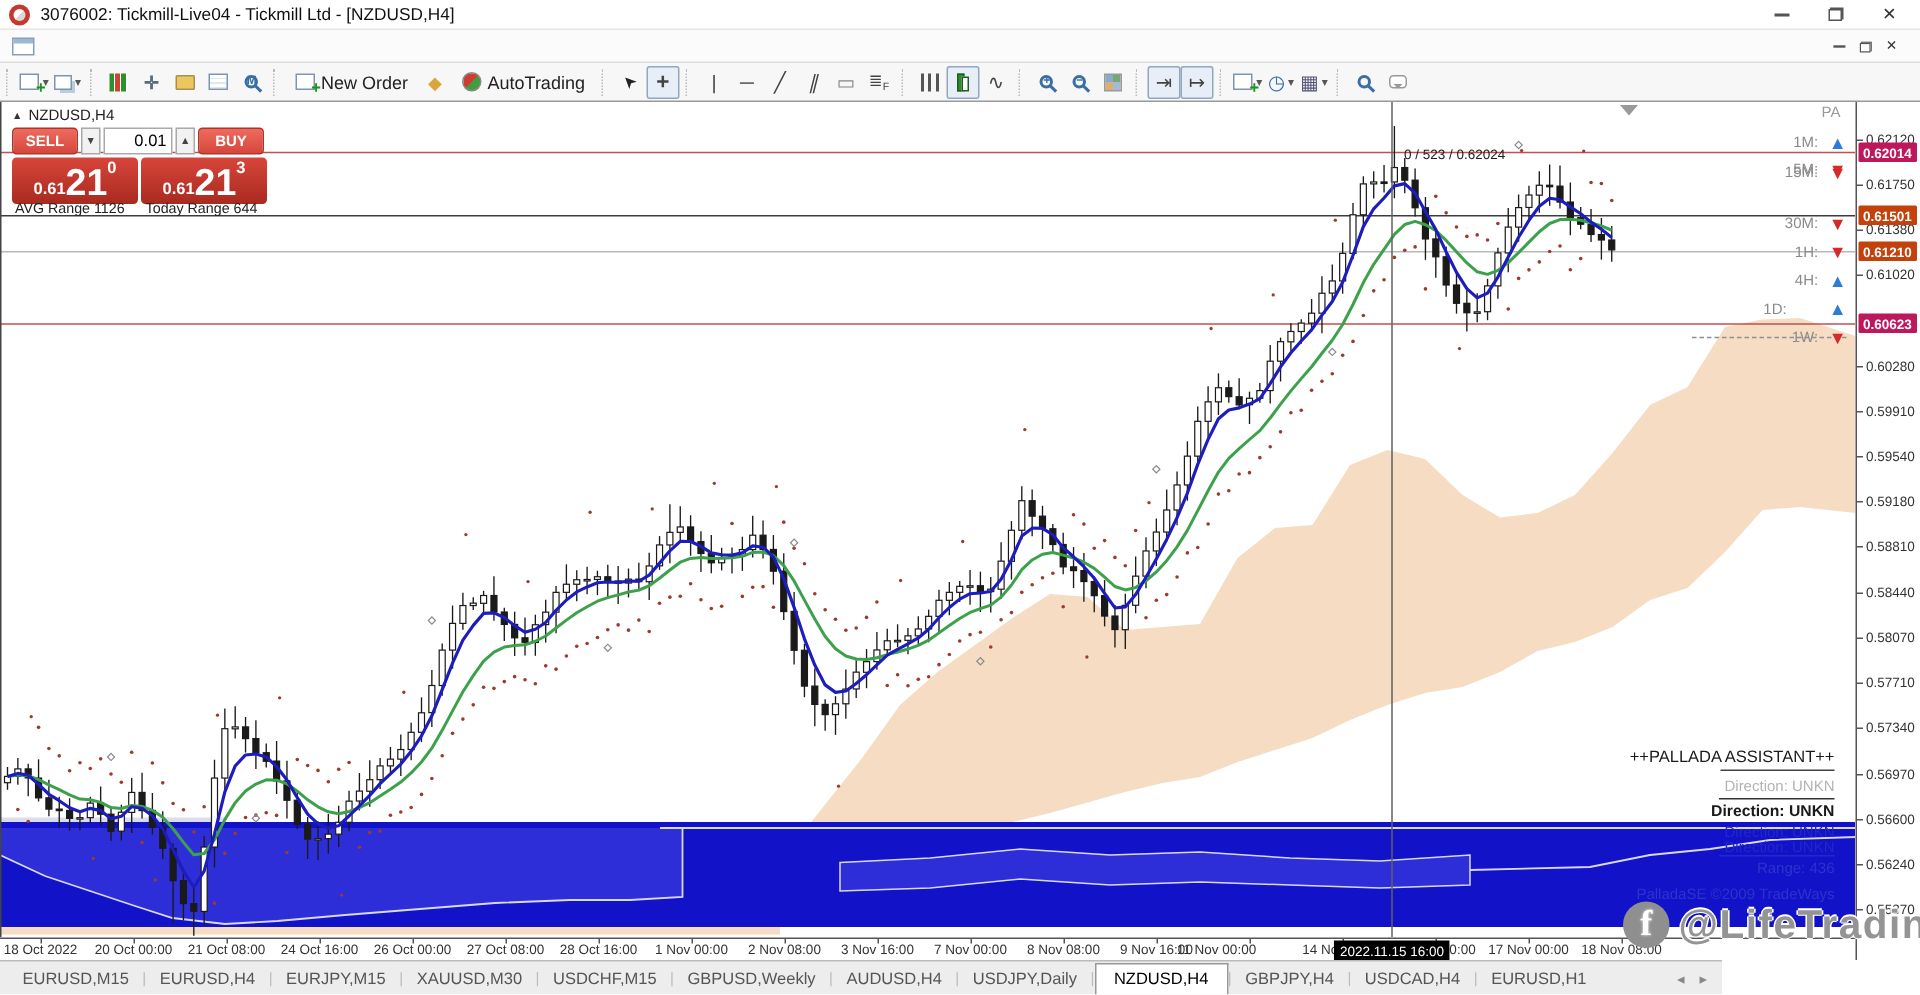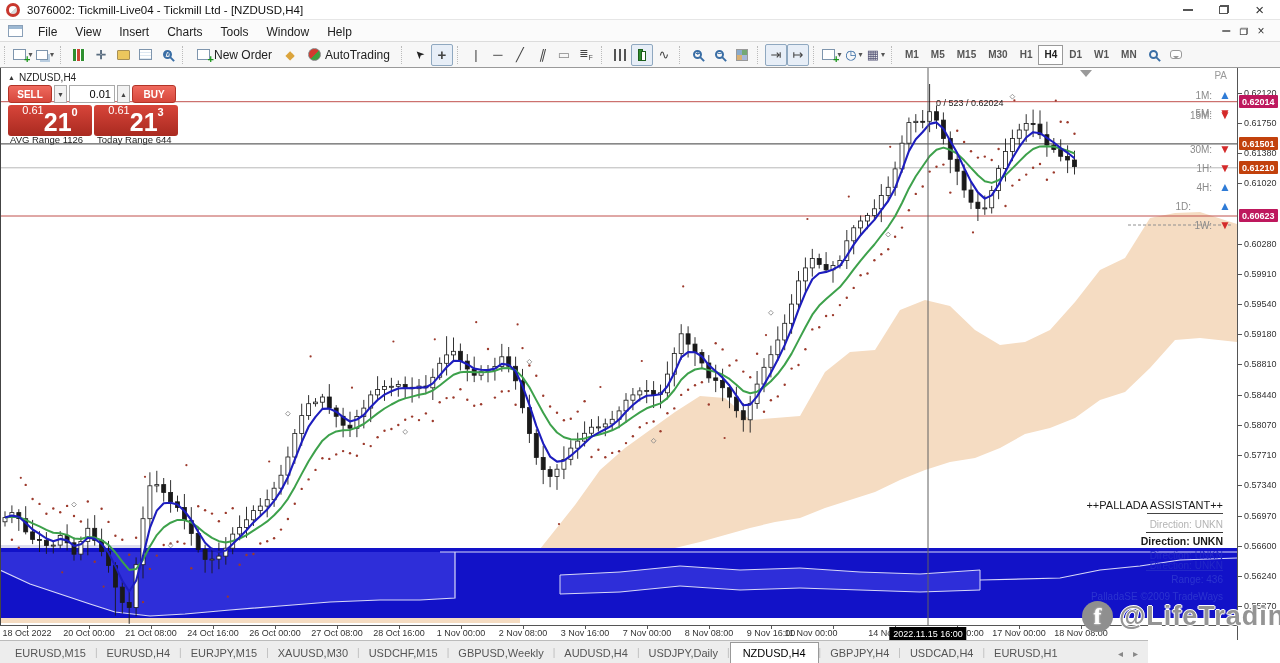--- a/index.html
+++ b/index.html
@@ -65,21 +65,21 @@
 .pa-row .up{color:#2e7bd6;font-size:12px}
 .pa-row .down{color:#d42a2a;font-size:12px}
 
 #trade-panel{position:absolute;left:8px;top:17px;width:172px}
 .tp-row1{display:flex;gap:2px;height:18px}
 .tp-btn{color:#fff;font-size:10px;font-weight:bold;background:linear-gradient(#ef6a5e,#d6473c);border:1px solid #b23327;border-radius:3px;width:44px;height:18px}
 .tp-step{width:13px;height:18px;background:#f2f2f2;border:1px solid #aaa;font-size:7px;color:#444;padding:0;line-height:7px}
 .tp-vol{width:46px;height:18px;border:1px solid #aaa;font-size:11px;text-align:right;padding-right:3px;font-family:"Liberation Sans",sans-serif}
 .tp-row2{display:flex;gap:2px;margin-top:2px}
 .tp-price{width:84px;height:31px;border-radius:3px;background:linear-gradient(#d8453a,#a92a20);color:#fff;display:flex;align-items:flex-end;justify-content:center;padding-bottom:2px}
-.tp-price .sm{font-size:11px;font-weight:normal;margin-bottom:18px}
+.tp-price .sm{font-size:11px;font-weight:bold;margin-bottom:2px}
 .tp-price .big{font-size:25px;font-weight:bold;line-height:23px}
 .tp-price .sup{font-size:11px;font-weight:bold;align-self:flex-start;margin-top:1px}
 #ranges-row{position:absolute;left:10px;top:66px;font-size:9.5px;color:#222}
 #ranges-row span{margin-right:14px}
 
 .pallada-text{position:absolute;right:14px;white-space:nowrap;text-align:right}
 .p-title{font-size:11px;color:#1a1a1a}
 .p-gray{font-size:10px;color:#b3b3b3}
 .p-black{font-size:10.5px;color:#1a1a1a;font-weight:bold}
 .p-blue{font-size:10px;color:#2328c8}
@@ -118,21 +118,20 @@
     <span id="title-text">3076002: Tickmill-Live04 - Tickmill Ltd - [NZDUSD,H4]</span>
     <div id="winbtns">
       <span class="ic-min"></span>
       <span class="ic-restore"></span>
       <span class="ic-close">×</span>
     </div>
   </div>
 
   <div id="menubar">
     <span class="child-icon"></span>
-    <div id="menu-items"><span class="menu-item">File</span><span class="menu-item">View</span><span class="menu-item">Insert</span><span class="menu-item">Charts</span><span class="menu-item">Tools</span><span class="menu-item">Window</span><span class="menu-item">Help</span></div>
     <div id="menu-win">
       <span class="ic-min"></span>
       <span class="ic-restore"></span>
       <span class="ic-close">×</span>
     </div>
   </div>
 
   <div id="toolbar">
     <span class="handle"></span>
     <span class="tbtn">
@@ -243,31 +242,20 @@
       </span>
     <span class="tbtn">
         <span class="glyph" style="color:#3a6ea5">◷</span>
         <span class="drop">▾</span>
       </span>
     <span class="tbtn">
         <span class="glyph" style="color:#557">▦</span>
         <span class="drop">▾</span>
       </span>
     <span class="handle"></span>
-    <div id="tf-group" style="display:flex">
-        <span class="tf">M1</span>
-        <span class="tf">M5</span>
-        <span class="tf">M15</span>
-        <span class="tf">M30</span>
-        <span class="tf">H1</span>
-        <span class="tf active">H4</span>
-        <span class="tf">D1</span>
-        <span class="tf">W1</span>
-        <span class="tf">MN</span>
-      </div>
     <span class="tbtn">
         <span class="ic-mag"></span>
       </span>
     <span class="tbtn">
         <span class="ic-bub"></span>
       </span>
   </div>
 
   <div id="chart-col">
     <svg id="chart-svg" width="1237" height="557" viewBox="0 0 1237 557">

